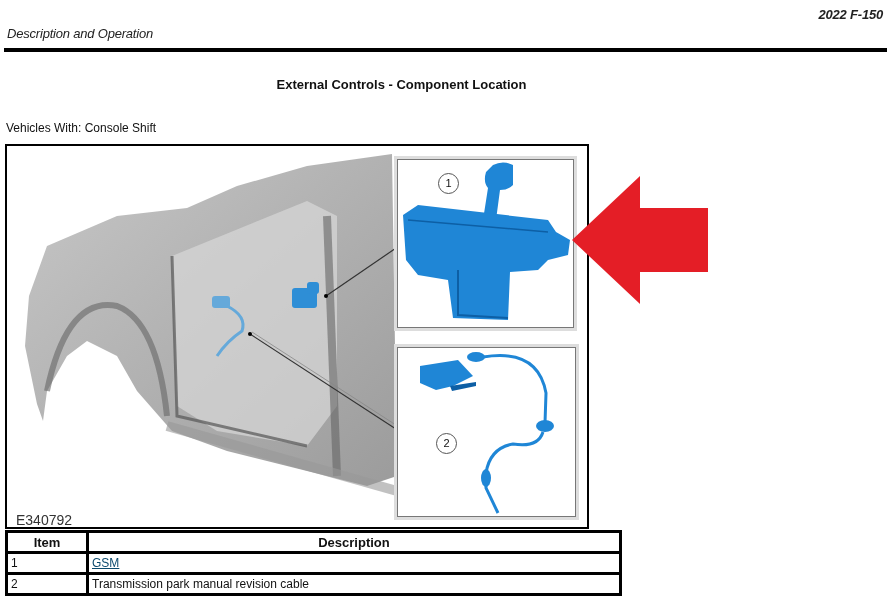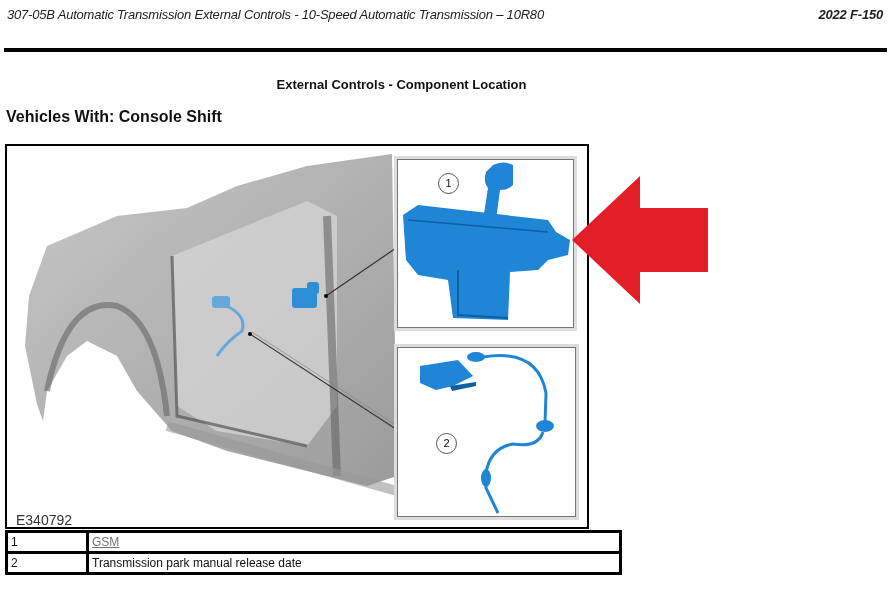--- a/index.html
+++ b/index.html
@@ -2,37 +2,37 @@
 <html><head>
 <meta charset="utf-8">
 <style>
   html,body{margin:0;padding:0;background:#fff;}
   body{width:891px;height:612px;position:relative;overflow:hidden;font-family:"Liberation Sans",sans-serif;color:#111;}
   .hdr{position:absolute;left:0;top:0;width:891px;height:52px;}
   .hdr .t{position:absolute;font-style:italic;font-size:13px;letter-spacing:-0.2px;color:#222;white-space:nowrap;}
   .rule{position:absolute;left:4px;top:48px;width:883px;height:4px;background:#000;}
   .title{position:absolute;left:0;width:803px;top:77px;text-align:center;font-weight:bold;font-size:13px;padding-left:0;}
   .title span{position:relative;left:0;}
-  .subtitle{position:absolute;left:6px;top:108px;font-weight:bold;font-size:16px;}
+  .subtitle{position:absolute;left:6px;top:121px;font-weight:normal;font-size:12px;}
   .frame{position:absolute;left:5px;top:144px;width:580px;height:381px;border:2px solid #000;background:#fff;overflow:hidden;}
   .code{position:absolute;left:9px;top:366px;font-size:14px;color:#333;}
   .inset{position:absolute;background:#fff;border:1px solid #777;box-shadow:0 0 0 3px #ddd;}
   .callout{position:absolute;width:19px;height:19px;border:1px solid #555;border-radius:50%;font-size:11px;text-align:center;line-height:19px;background:#fff;}
   .arrow{position:absolute;left:572px;top:176px;}
   table.items{position:absolute;left:5px;top:530px;width:617px;border-collapse:collapse;font-size:12px;}
   table.items td,table.items th{border:3px solid #000;padding:0 3px;height:18px;}
   table.items th{font-weight:bold;font-size:13px;text-align:center;}
   table.items td.num{width:72px;}
-  .link{text-decoration:underline;color:#737373;cursor:pointer;}
+  .link{text-decoration:underline;color:#0c4a6e;cursor:pointer;}
 </style>
 </head>
 <body>
 
 <div class="hdr">
-  <div class="t" style="left:7px;top:7px;">307-05B Automatic Transmission External Controls - 10-Speed Automatic Transmission – 10R80</div>
+  <div class="t" style="left:7px;top:26px;">Description and Operation</div>
   <div class="t" style="right:8px;top:7px;font-weight:bold;">2022 F-150</div>
 </div>
 <div class="rule"></div>
 
 <div class="title"><span>External Controls - Component Location</span></div>
 <div class="subtitle">Vehicles With: Console Shift</div>
 
 <div class="frame">
   <svg width="580" height="381" viewBox="0 0 580 381">
     <defs>
@@ -90,22 +90,26 @@
 
   <div class="code">E340792</div>
 </div>
 
 <svg class="arrow" width="138" height="128" viewBox="0 0 138 128">
   <polygon points="0,64 68,0 68,32 136,32 136,96 68,96 68,128" fill="#e41e26"></polygon>
 </svg>
 
 <table class="items">
   <tbody>
+      <tr>
+    <th style="width:72px;">Item</th>
+    <th>Description</th>
+  </tr>
   <tr>
     <td class="num">1</td>
     <td><span class="link">GSM</span></td>
   </tr>
   <tr>
     <td class="num">2</td>
-    <td>Transmission park manual release date</td>
+    <td>Transmission park manual revision cable</td>
   </tr>
 </tbody>
   </table>
 
 </body></html>

